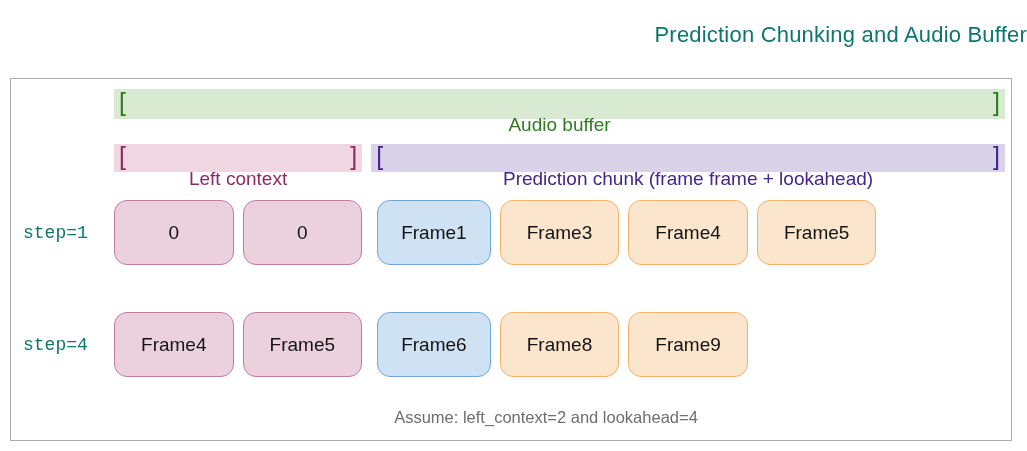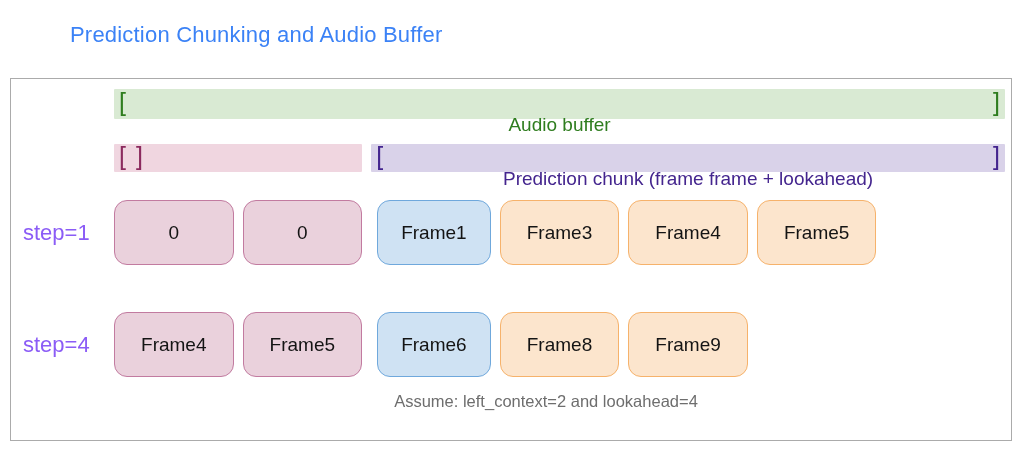--- a/index.html
+++ b/index.html
@@ -3,23 +3,23 @@
 <meta charset="utf-8">
 <style>
   html,body{margin:0;padding:0;background:#ffffff;}
   body{
     width:1027px;height:451px;position:relative;overflow:hidden;
     font-family:"Liberation Sans","DejaVu Sans",sans-serif;
     -webkit-font-smoothing:antialiased;
   }
   .title{
     padding:22px 0 0 70px;
-    text-align:left;
+    text-align:right;
     font-size:22px;
-    color:#3b82f6;
+    color:#0f766e;
     letter-spacing:.2px;
   }
   .outer-box{
     position:absolute;
     left:10px;top:78px;
     width:1002px;height:363px;
     border:1.5px solid #ababab;
     background:#ffffff;
     box-sizing:border-box;
   }
@@ -58,36 +58,36 @@
     grid-column:4 / 9;
     height:28px;
     background:#d9d2e9;color:#44258e;
   }
   
   .step-row-1{margin-top:28px;}
   .step-row-2{margin-top:47px;}
   .step-label{
     display:flex;align-items:center;
     padding-left:6px;
-    font-size:22px;color:#8b5cf6;
+    font-size:18px;color:#0f766e;font-family:Liberation Mono, monospace;
   }
   .cell{
     height:65px;
     box-sizing:border-box;
     border-radius:13px;
     display:flex;align-items:center;justify-content:center;
     font-size:19px;color:#141414;
     border:1.5px solid transparent;
   }
   .cell.left-context{background:#ead1dc;border-color:#c27ba0;}
   .cell.current{background:#cfe2f3;border-color:#6fa8dc;margin-left:6px;}
   .cell.lookahead{background:#fce5cd;border-color:#f6b26b;}
   
   .note{
-    margin-top:15px;
+    margin-top:31px;
     padding-left:70px;
     text-align:center;
     font-size:16.5px;
     color:#6e6e6e;
   }
 </style>
 </head>
 <body>
 
 <div class="title">Prediction Chunking and Audio Buffer</div>
@@ -98,20 +98,21 @@
     <div class="band band-audio">
       <span class="bracket">[</span>
       <span class="band-label">Audio buffer</span>
       <span class="bracket">]</span>
     </div>
   </div>
 
   <div class="row band-row2">
     <div class="band band-left-context">
       <span class="bracket">[</span>
+      <span class="band-label">Left context</span>
       <span class="bracket">]</span>
     </div>
     <div class="band band-prediction">
       <span class="bracket">[</span>
       <span class="band-label">Prediction chunk (frame frame + lookahead)</span>
       <span class="bracket">]</span>
     </div>
   </div>
 
   <div class="row step-row-1">

